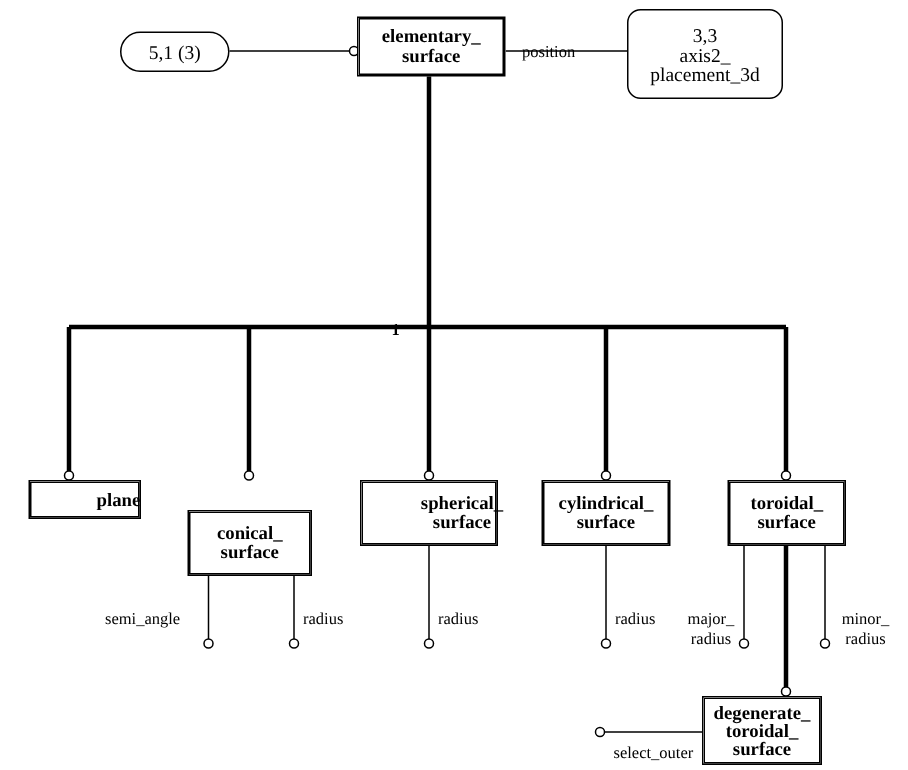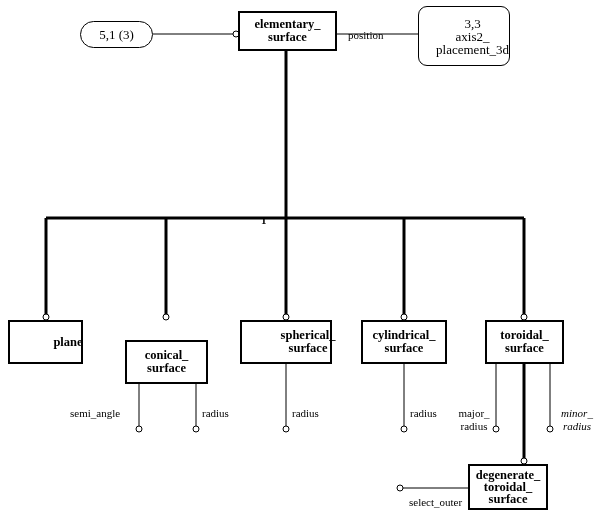--- a/index.html
+++ b/index.html
@@ -68,31 +68,31 @@
 
 <div class="box" style="left:238px;top:11px;width:99px;height:40px;">
   <div>
       <div>elementary_</div>
       <div>surface</div>
     </div>
 </div>
 
 <div class="lbl" style="left:348px;top:13px;">position</div>
 
-<div class="oval" style="left:418px;top:6px;width:92px;height:60px;border-radius:9px;justify-content:flex-end;">
+<div class="oval" style="left:418px;top:6px;width:104px;height:60px;border-radius:9px;">
   <div>
       <div>3,3</div>
       <div>axis2_</div>
       <div>placement_3d</div>
     </div>
 </div>
 
 <div class="lbl" style="left:261px;top:198px;font-weight:bold;">1</div>
 
-<div class="box" style="left:8px;top:320px;width:75px;height:44px;padding-left:45px;">
+<div class="box" style="left:19px;top:320px;width:75px;height:26px;padding-left:45px;">
   <span>plane</span>
 </div>
 <div class="box" style="left:125px;top:320px;width:83px;height:44px;margin-top:20px;">
   <div>
       <div>conical_</div>
       <div>surface</div>
     </div>
 </div>
 <div class="box" style="left:240px;top:320px;width:92px;height:44px;padding-left:44px;">
   <div>
@@ -114,21 +114,21 @@
 </div>
 
 <div class="lbl" style="left:70px;top:391px;">semi_angle</div>
 <div class="lbl" style="left:202px;top:391px;">radius</div>
 <div class="lbl" style="left:292px;top:391px;">radius</div>
 <div class="lbl" style="left:410px;top:391px;">radius</div>
 <div class="lbl c" style="left:454px;top:391px;width:40px;">
   <div>major_</div>
     <div>radius</div>
 </div>
-<div class="lbl c" style="left:554px;top:391px;width:46px;font-style:italic;">
+<div class="lbl c" style="left:554px;top:391px;width:46px;">
   <div>minor_</div>
     <div>radius</div>
 </div>
 
 <div class="box" style="left:468px;top:464px;width:80px;height:46px;line-height:12px;">
   <div>
       <div>degenerate_</div>
       <div>toroidal_</div>
       <div>surface</div>
     </div>

